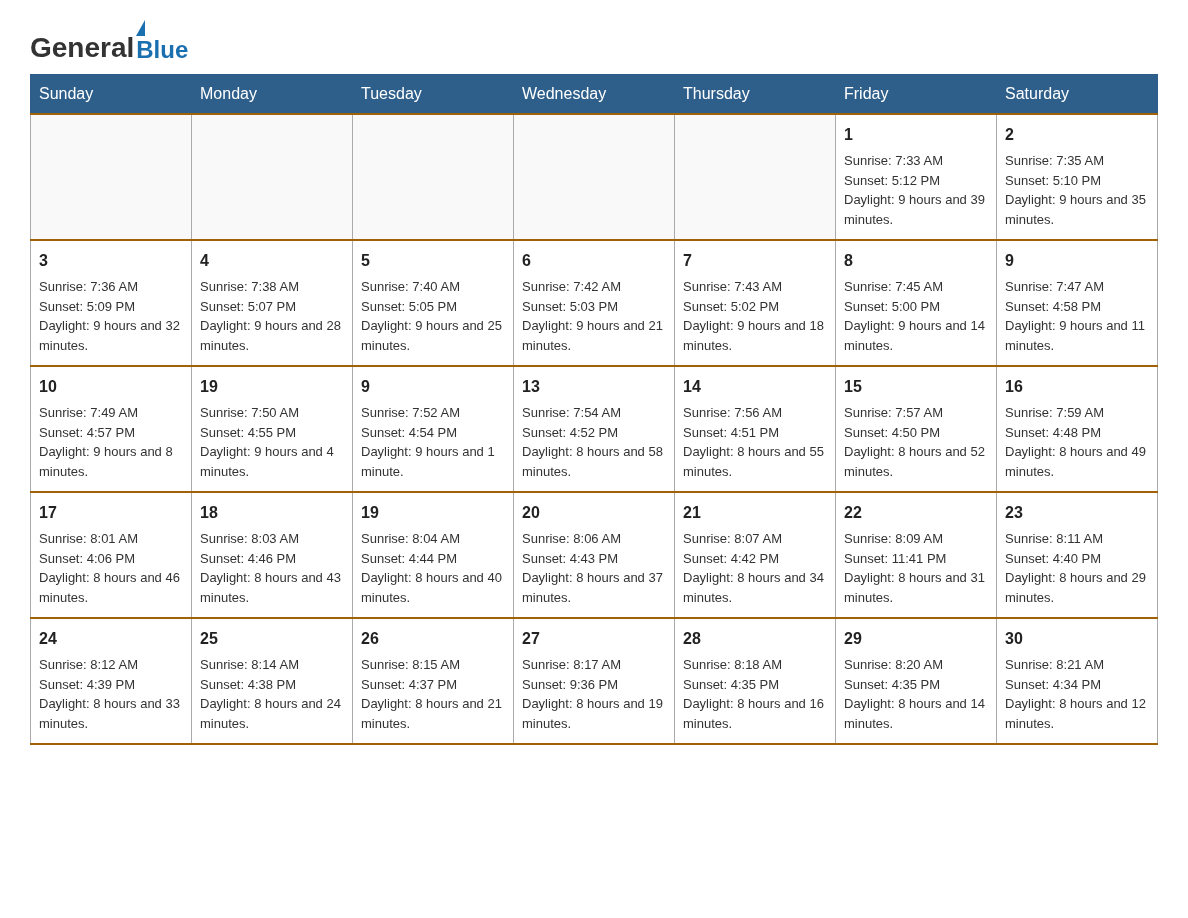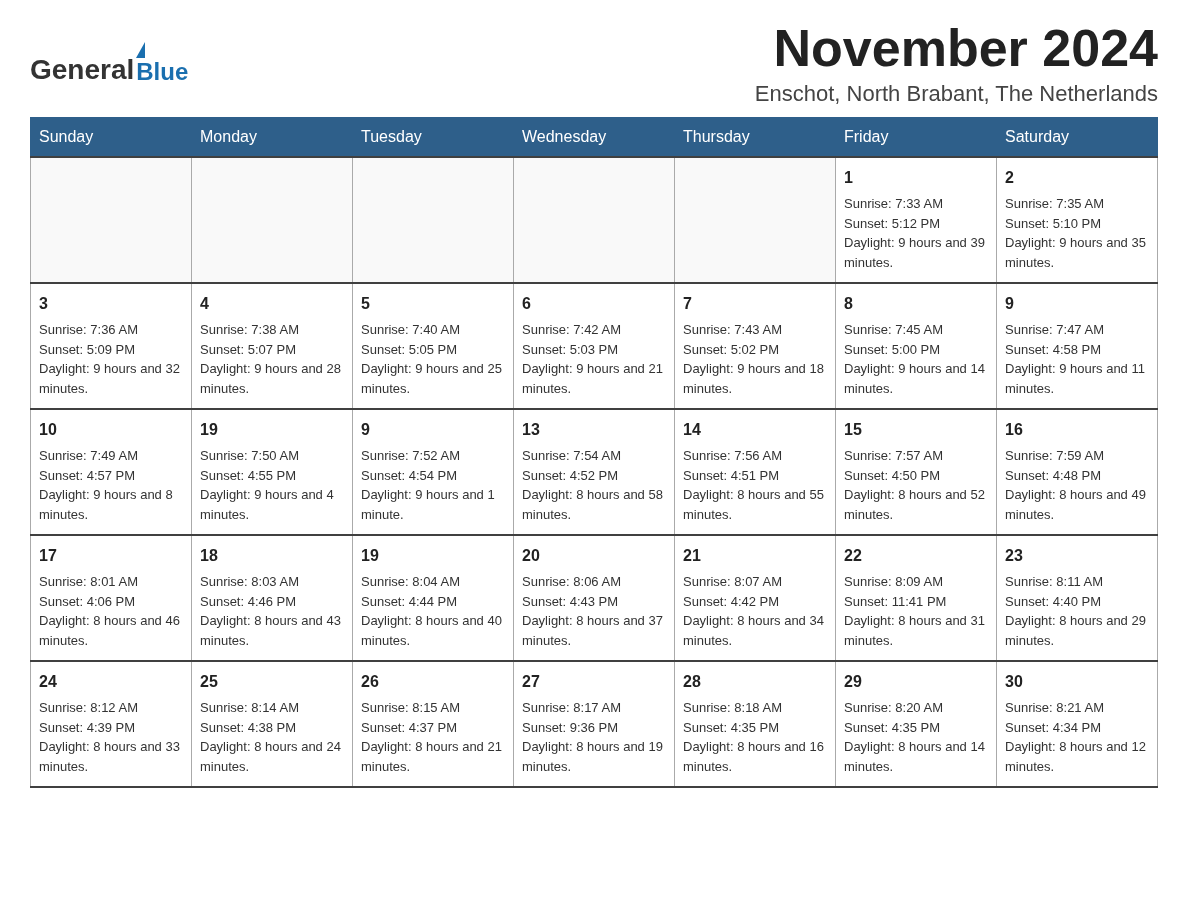--- a/index.html
+++ b/index.html
@@ -6,21 +6,21 @@
     body {
       font-family: Arial, sans-serif;
       background: #fff;
       width: 1188px;
       min-height: 918px;
       padding: 20px 30px;
     }
     .header {
       display: flex;
       justify-content: space-between;
-      align-items: center;
+      align-items: flex-end;
       margin-bottom: 10px;
       gap: 48px;
     }
     .logo {
       display: flex;
       align-items: flex-end;
       font-size: 28px;
       font-weight: bold;
       color: #333;
       gap: 0;
@@ -66,43 +66,39 @@
       line-height: 1.5;
     }
     .calendar td .day-number {
       font-size: 16px;
       font-weight: bold;
       color: #222;
       display: block;
       margin-bottom: 4px;
     }
     .calendar tr {
-      border-bottom: 2px solid #404040;
+      border-bottom: 2px solid #a16207;
     }
     .empty-cell {
       background: #f9f9f9;
     }
   </style>
 </head>
 <body>
 
 <div class="header">
   <div class="logo">
     <span class="logo-general">General</span>
     <div style="display:flex; flex-direction:column; align-items:flex-start; margin-left:2px;">
       <div style="display:flex; align-items:center;">
         <div style="width:0; height:0; border-left:9px solid transparent; border-bottom:16px solid #1a6faf; margin-right:1px;"></div>
       </div>
       <span class="logo-blue" style="font-size:24px; font-weight:bold;">Blue</span>
     </div>
   </div>
-  <div class="title-block">
-    <div class="month-year">November 2024</div>
-    <div class="location">Enschot, North Brabant, The Netherlands</div>
-  </div>
 </div>
 
 <table class="calendar">
   <thead>
     <tr>
     <th>Sunday</th>
         <th>Monday</th>
         <th>Tuesday</th>
         <th>Wednesday</th>
         <th>Thursday</th>

